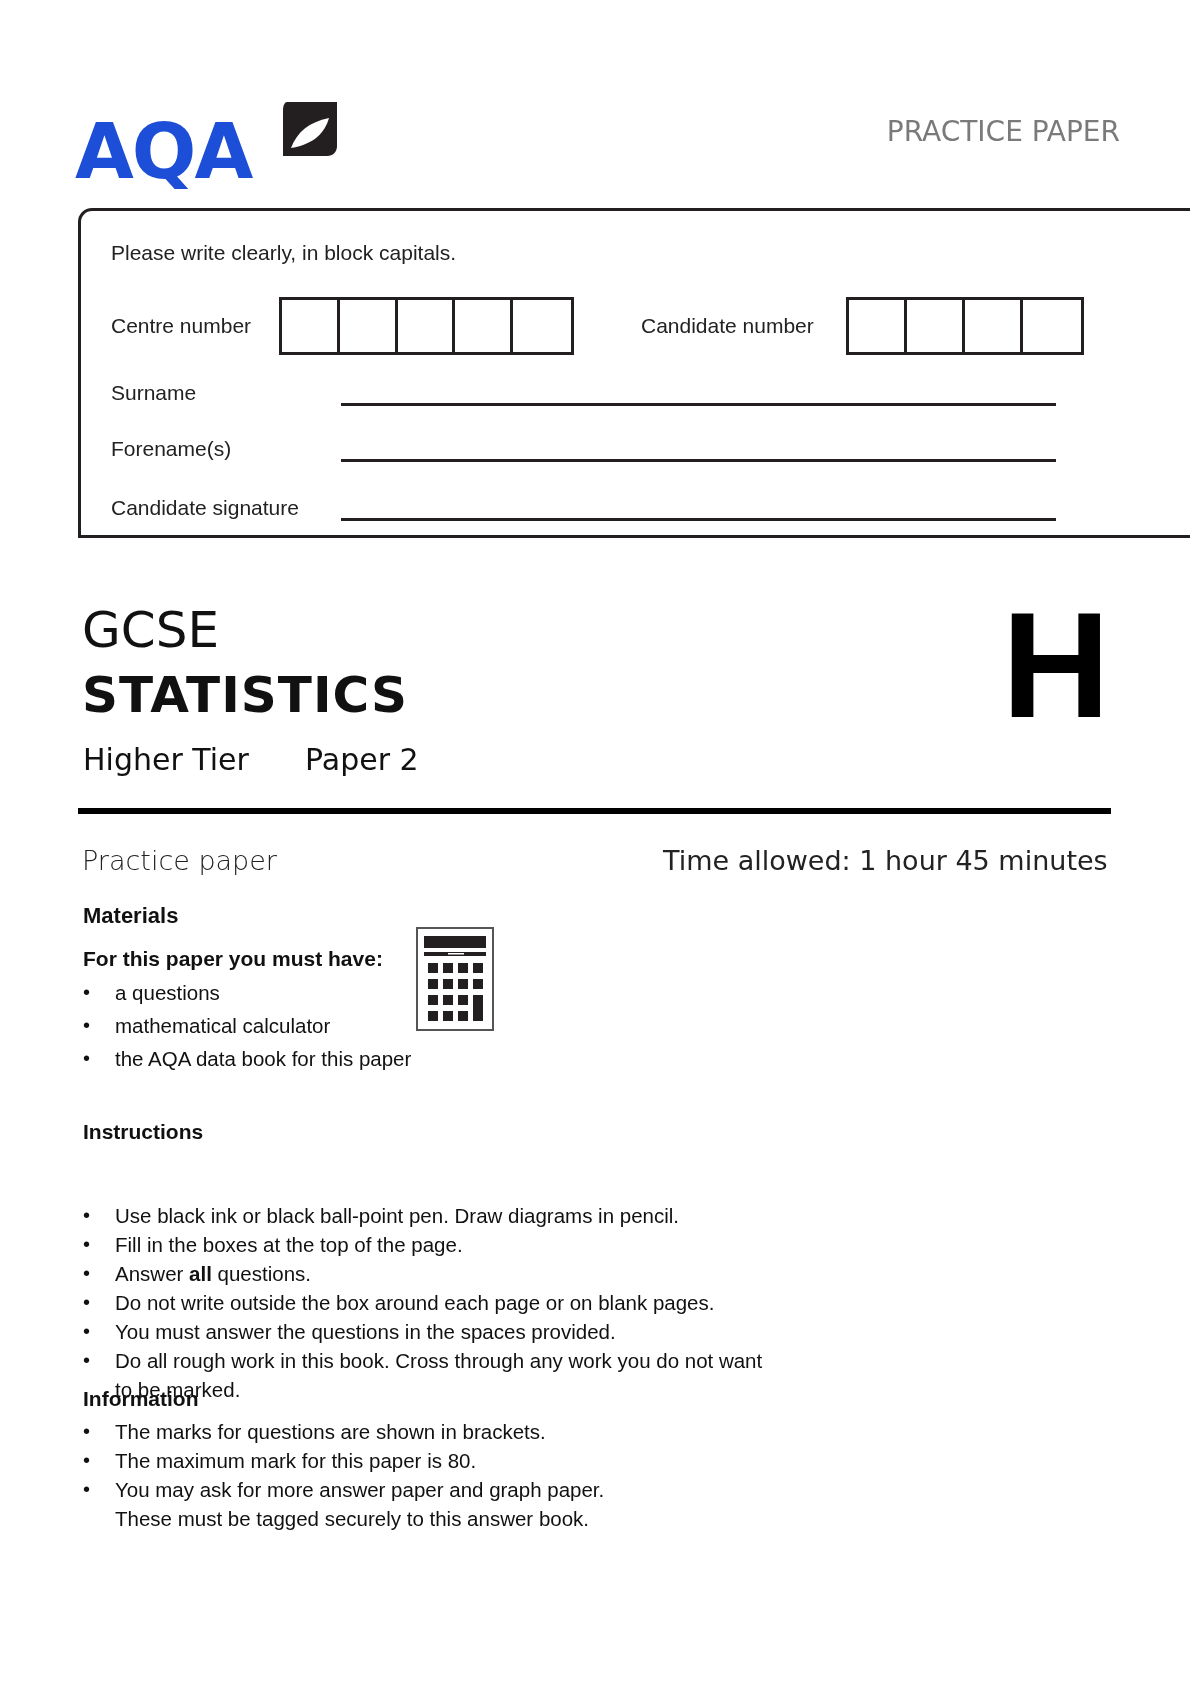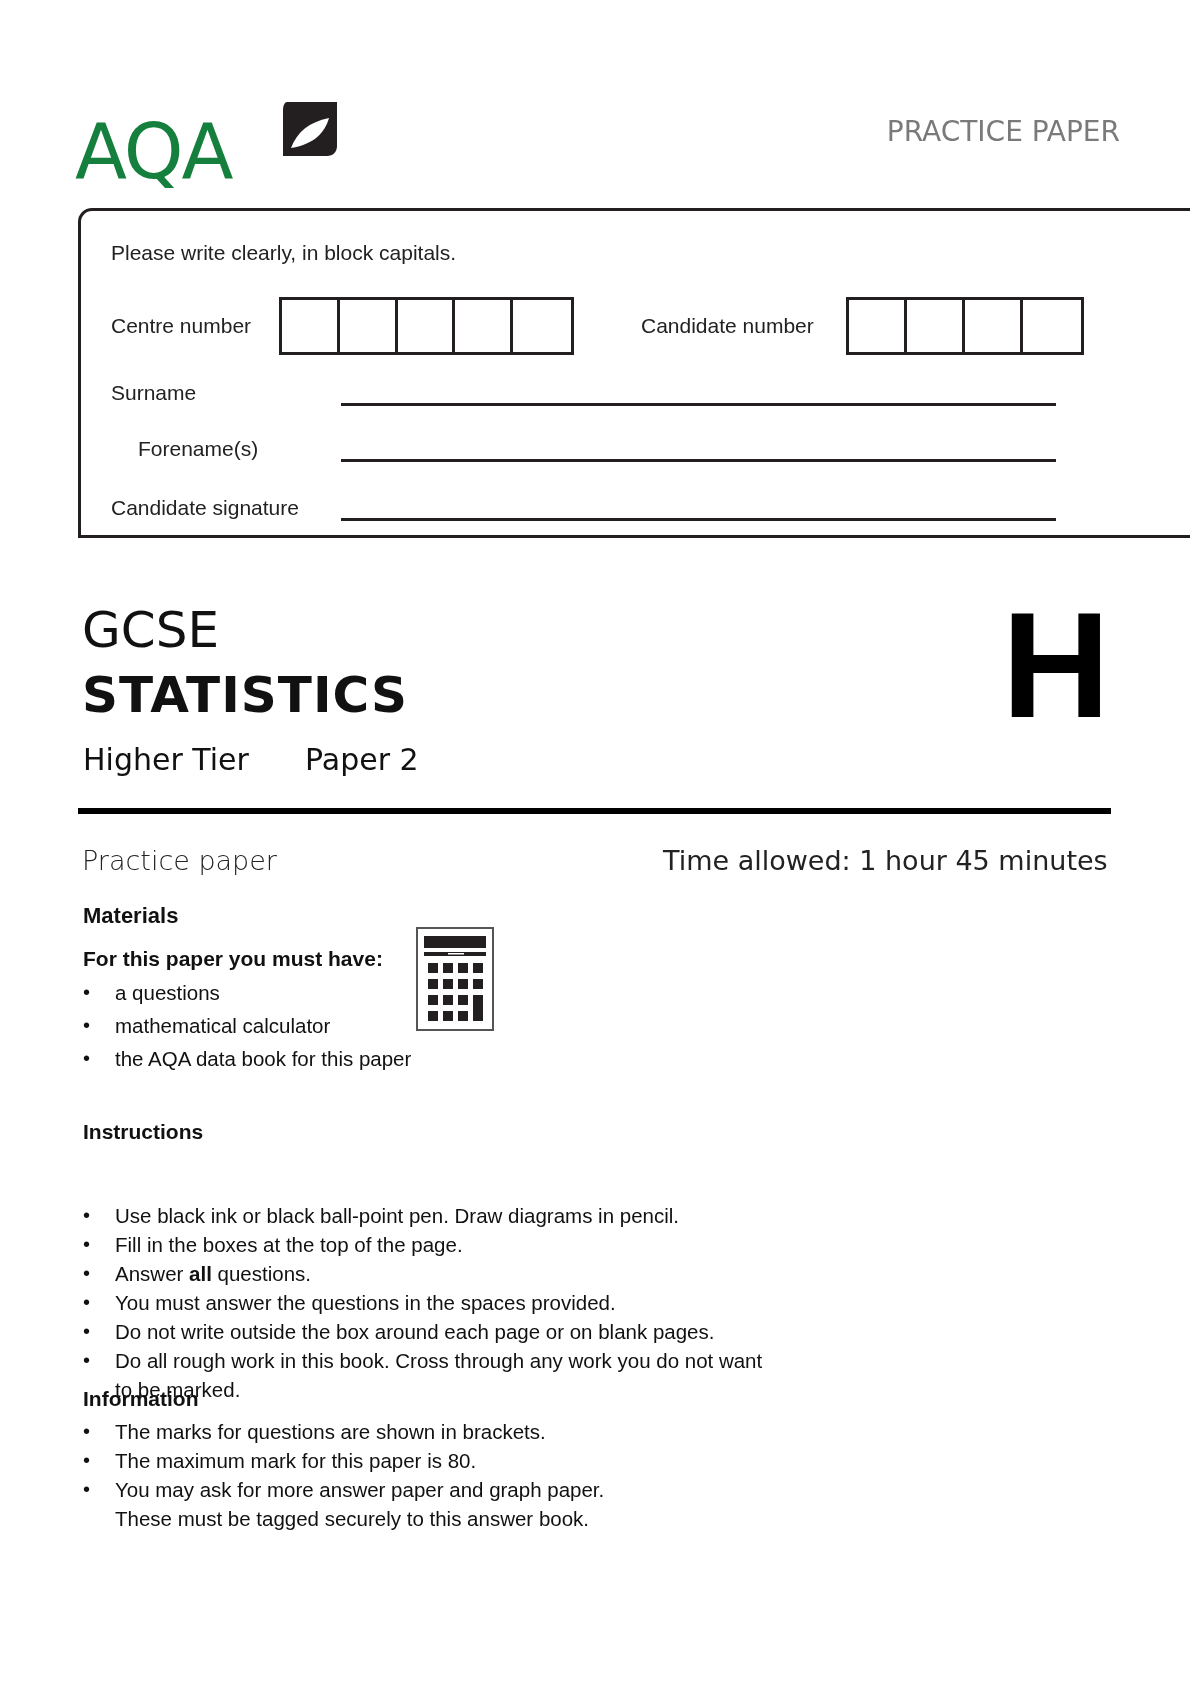--- a/index.html
+++ b/index.html
@@ -1,21 +1,21 @@
 <!DOCTYPE html>
 <html><head>
 <meta charset="utf-8">
 <style>
   html, body { margin: 0; padding: 0; background: #ffffff; }
   body { width: 1190px; height: 1683px; position: relative; overflow: hidden; color: #111; font-family: "Liberation Sans", sans-serif; }
   .abs { position: absolute; }
 
   
   #logo { left: 75px; top: 100px; width: 270px; height: 95px; }
-  #logo-text { position:absolute; left:0; top:14px; font-family:"DejaVu Sans", sans-serif; font-weight:normal; font-size:76px; letter-spacing:-2px; color:#15803d; line-height:1; }
+  #logo-text { position:absolute; left:0; top:14px; font-family:"DejaVu Sans", sans-serif; font-weight:bold; font-size:76px; letter-spacing:-2px; color:#1d4ed8; line-height:1; }
   #logo-mark { position:absolute; left:208px; top:2px; width:52px; width:54px; height:54px; }
 
   #practice-badge { right: 70px; top: 115px; font-family:"DejaVu Sans", sans-serif; font-size:28px; color:#7a7a7a; letter-spacing:0px; }
 
   
   #cand-box { left: 78px; top: 208px; width: 1180px; height: 330px; border: 3px solid #231f20; border-radius: 14px 0 14px 0; box-sizing: border-box; }
   .cb-text { position:absolute; font-size:21px; color:#222; }
   .digit-row { position:absolute; display:flex; border:3px solid #231f20; box-sizing:border-box; height:58px; }
   .digit-cell { width:58px; height:100%; box-sizing:border-box; border-right:3px solid #231f20; }
   .digit-cell:last-child { border-right:none; }
@@ -72,21 +72,21 @@
   <div class="digit-row" style="left:765px;top:86px;width:238px;">
     <div class="digit-cell"></div>
     <div class="digit-cell"></div>
     <div class="digit-cell"></div>
     <div class="digit-cell"></div>
   </div>
 
   <div class="cb-text" style="left:30px;top:170px;">Surname</div>
   <div class="write-line" style="top:192px;"></div>
 
-  <div class="cb-text" style="left:30px;top:226px;margin-left:27px;">Forename(s)</div>
+  <div class="cb-text" style="left:30px;top:226px;">Forename(s)</div>
   <div class="write-line" style="top:248px;"></div>
 
   <div class="cb-text" style="left:30px;top:285px;">Candidate signature</div>
   <div class="write-line" style="top:307px;"></div>
 </div>
 
 <div id="subject-1" class="abs title">GCSE</div>
 <div id="subject-2" class="abs title">STATISTICS</div>
 <div id="tier" class="abs title">Higher Tier</div>
 <div id="paper" class="abs title">Paper 2</div>
@@ -128,22 +128,22 @@
         <rect x="40" y="82" width="10" height="10"></rect>
     </g>
   </svg>
 </div>
 
 <div class="section-head" style="top:1120px;font-size:21px;">Instructions</div>
 <ul class="bullets" style="left:83px;top:1201px;">
   <li><span>Use black ink or black ball-point pen. Draw diagrams in pencil.</span></li>
   <li><span>Fill in the boxes at the top of the page.</span></li>
   <li><span>Answer </span><b>all</b><span> questions.</span></li>
+  <li><span>Do not write outside the box around each page or on blank pages.</span></li>
   <li><span>You must answer the questions in the spaces provided.</span></li>
-  <li><span>Do not write outside the box around each page or on blank pages.</span></li>
   <li><span>Do all rough work in this book. Cross through any work you do not want</span><span class="cont">to be marked.</span></li>
 </ul>
 
 <div class="section-head" style="top:1387px;font-size:21px;">Information</div>
 <ul class="bullets" style="left:83px;top:1417px;">
   <li><span>The marks for questions are shown in brackets.</span></li>
   <li><span>The maximum mark for this paper is 80.</span></li>
   <li><span>You may ask for more answer paper and graph paper.</span><span class="cont">These must be tagged securely to this answer book.</span></li>
 </ul>
 

